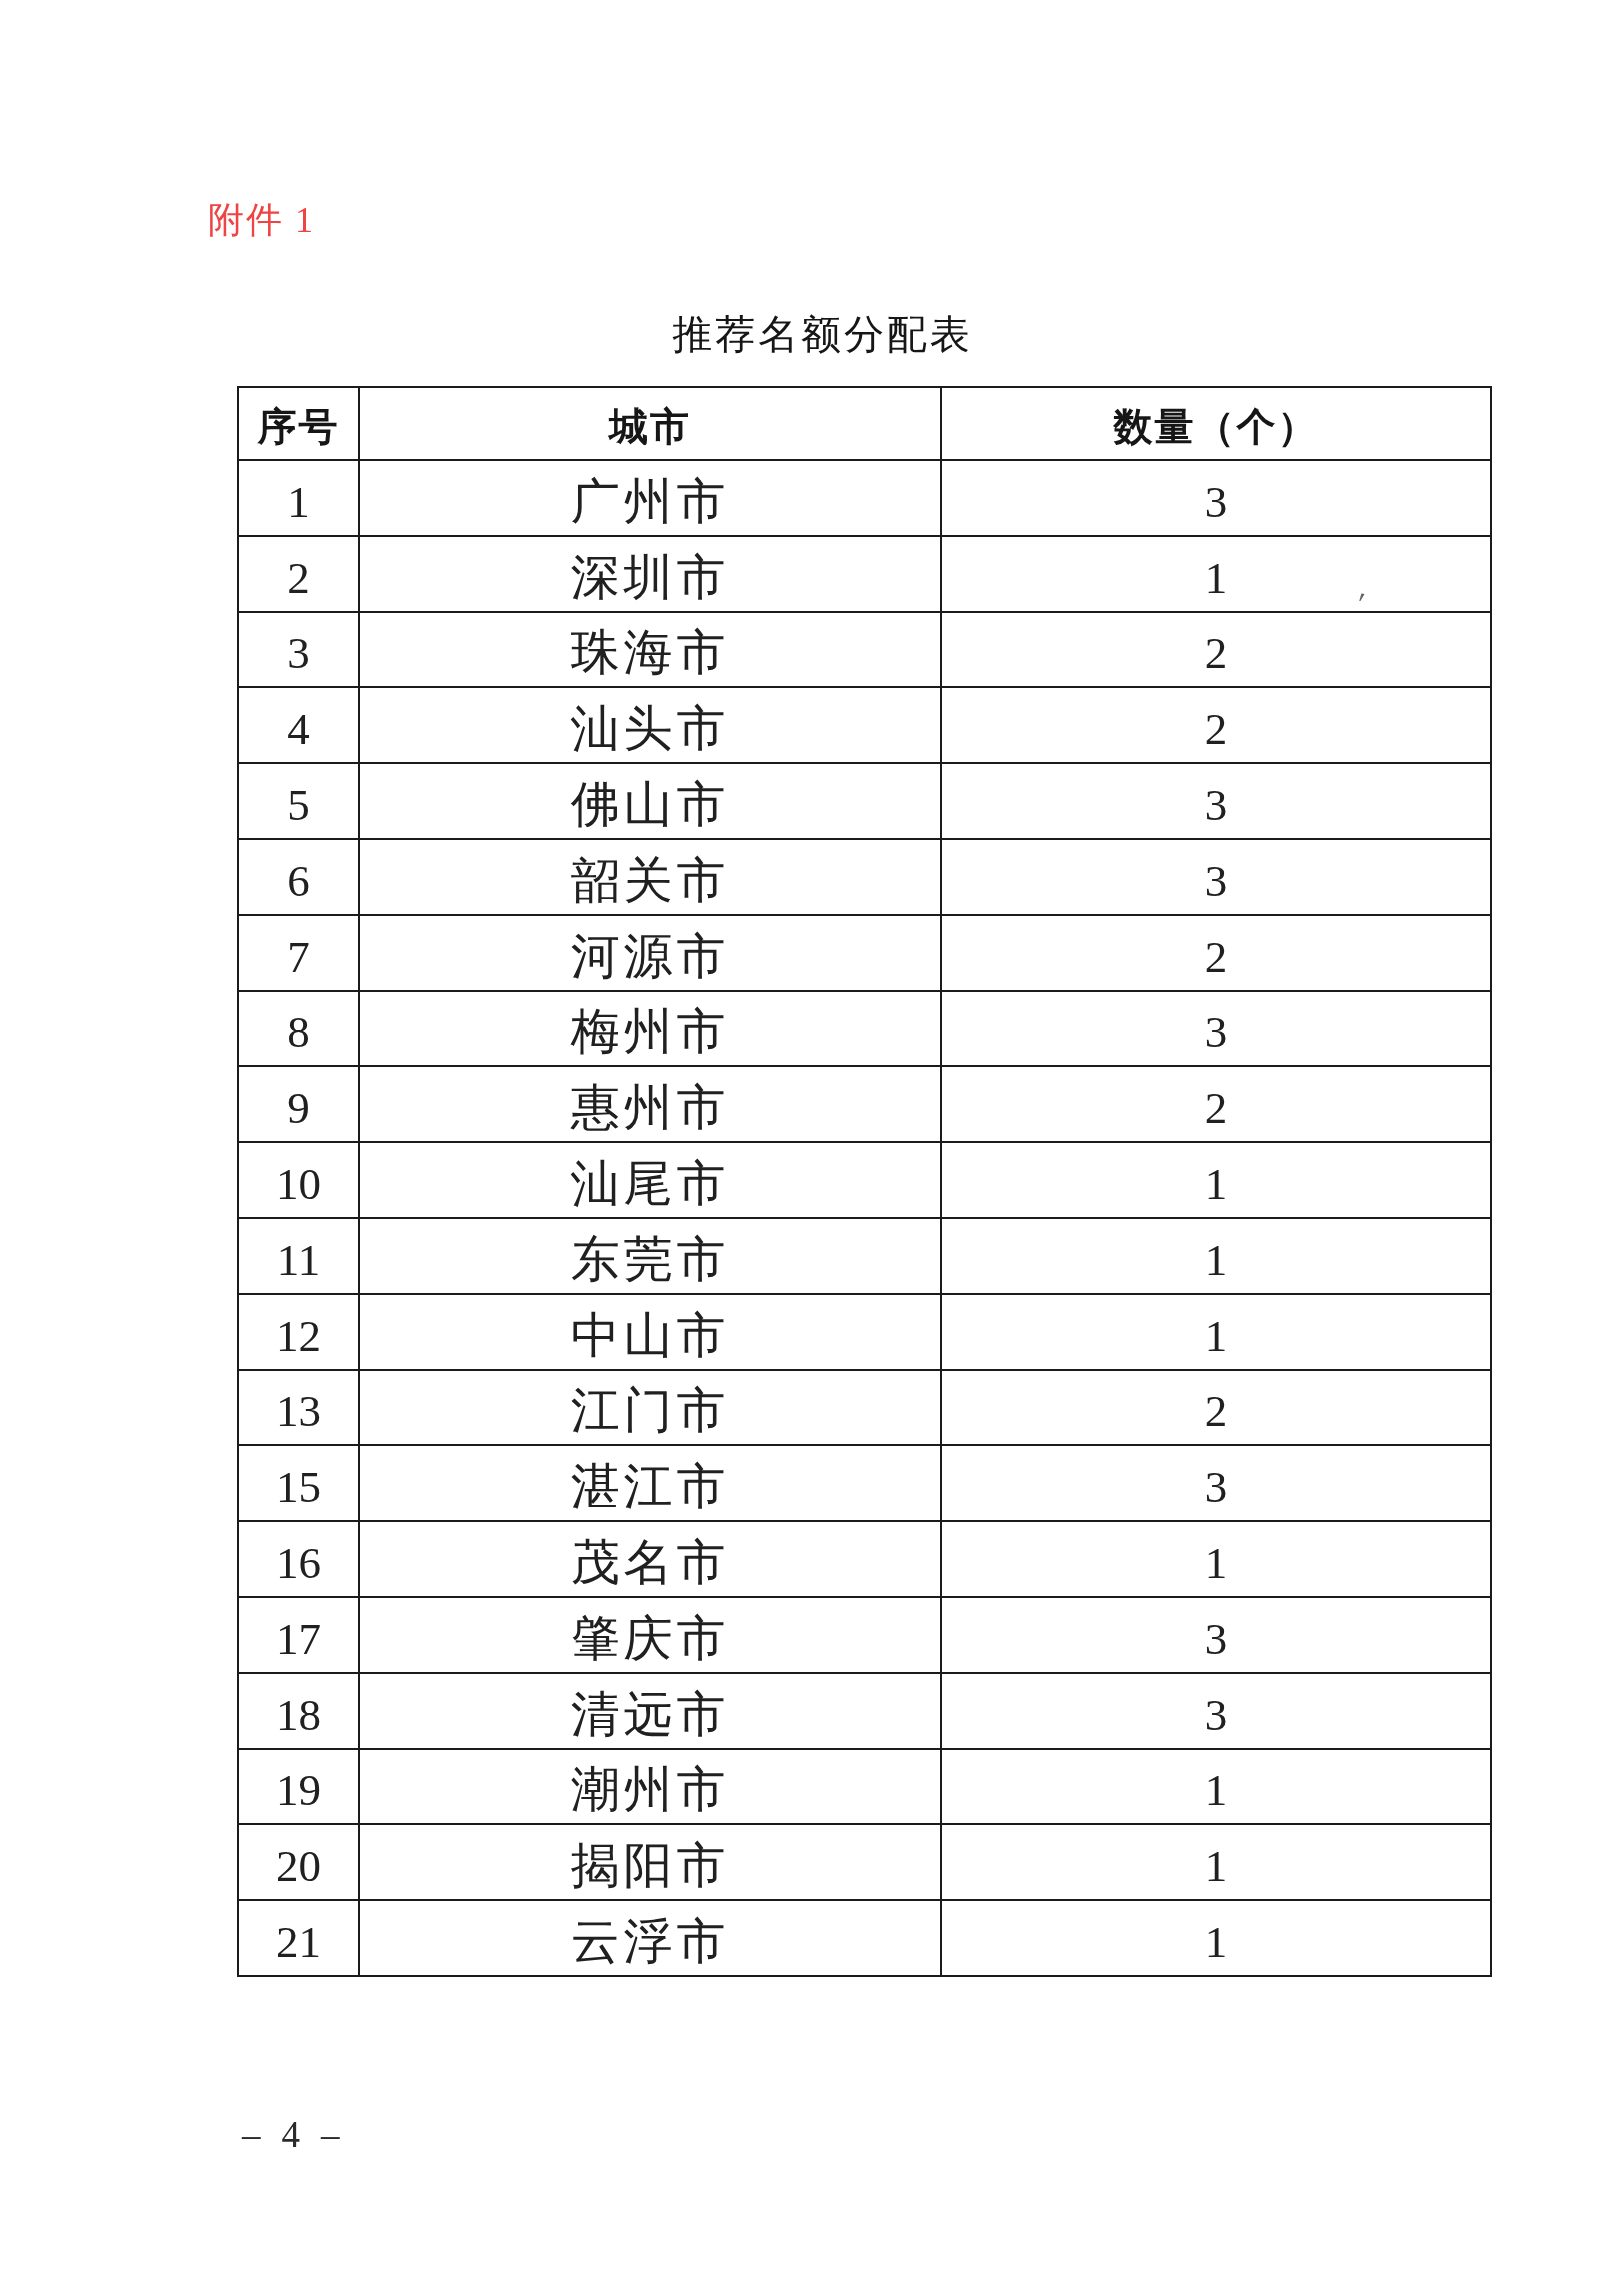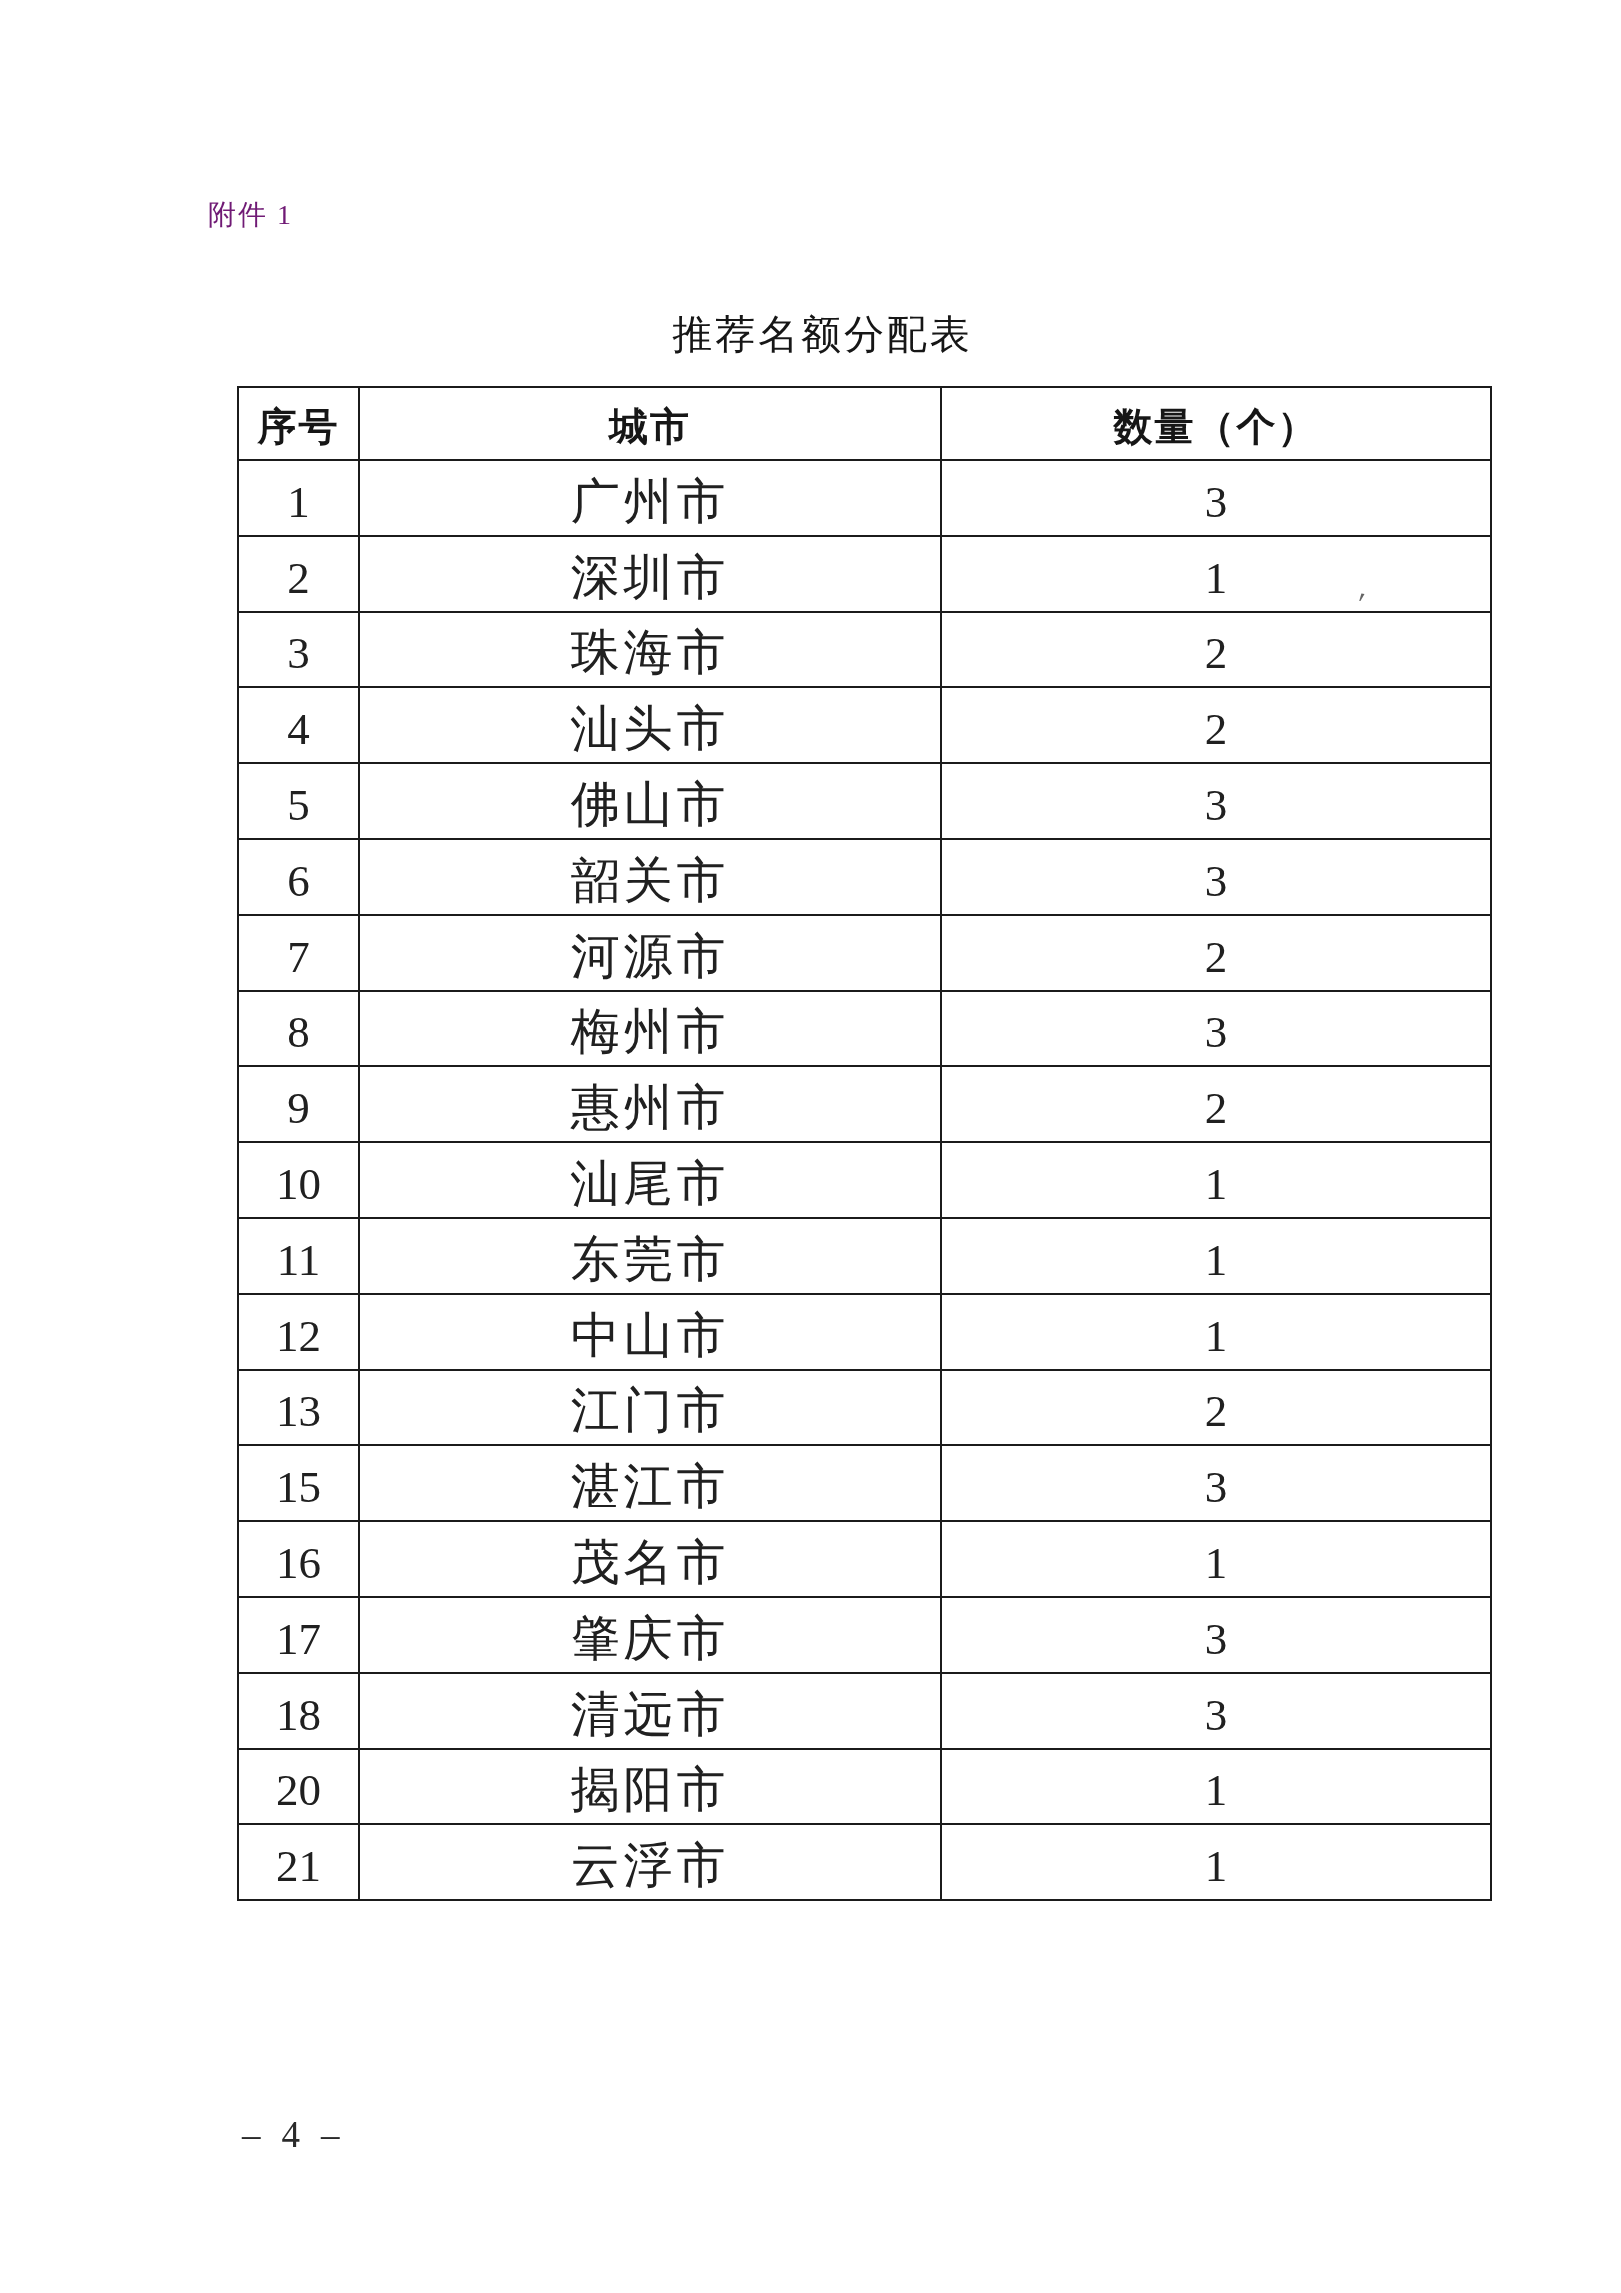--- a/index.html
+++ b/index.html
@@ -16,23 +16,23 @@
     overflow: hidden;
   }
   .page {
     position: absolute;
     inset: 0;
   }
   .attachment-label {
     position: absolute;
     left: 208px;
     top: 196px;
-    font-size: 28px;
+    font-size: 36px;
     letter-spacing: 2px;
-    color: #701a75;
+    color: #ef4444;
   }
   .doc-title {
     position: absolute;
     top: 291px;
     left: 0;
     width: 1613px; 
     margin: 16px;
     text-align: center;
     font-size: 40px;
     font-weight: normal;
@@ -200,20 +200,25 @@
           <td class="cell-index">17</td>
           <td class="cell-city">肇庆市</td>
           <td class="cell-qty">3</td>
         </tr>
         <tr>
           <td class="cell-index">18</td>
           <td class="cell-city">清远市</td>
           <td class="cell-qty">3</td>
         </tr>
         <tr>
+          <td class="cell-index">19</td>
+          <td class="cell-city">潮州市</td>
+          <td class="cell-qty">1</td>
+        </tr>
+        <tr>
           <td class="cell-index">20</td>
           <td class="cell-city">揭阳市</td>
           <td class="cell-qty">1</td>
         </tr>
         <tr>
           <td class="cell-index">21</td>
           <td class="cell-city">云浮市</td>
           <td class="cell-qty">1</td>
         </tr>
       </tbody>

